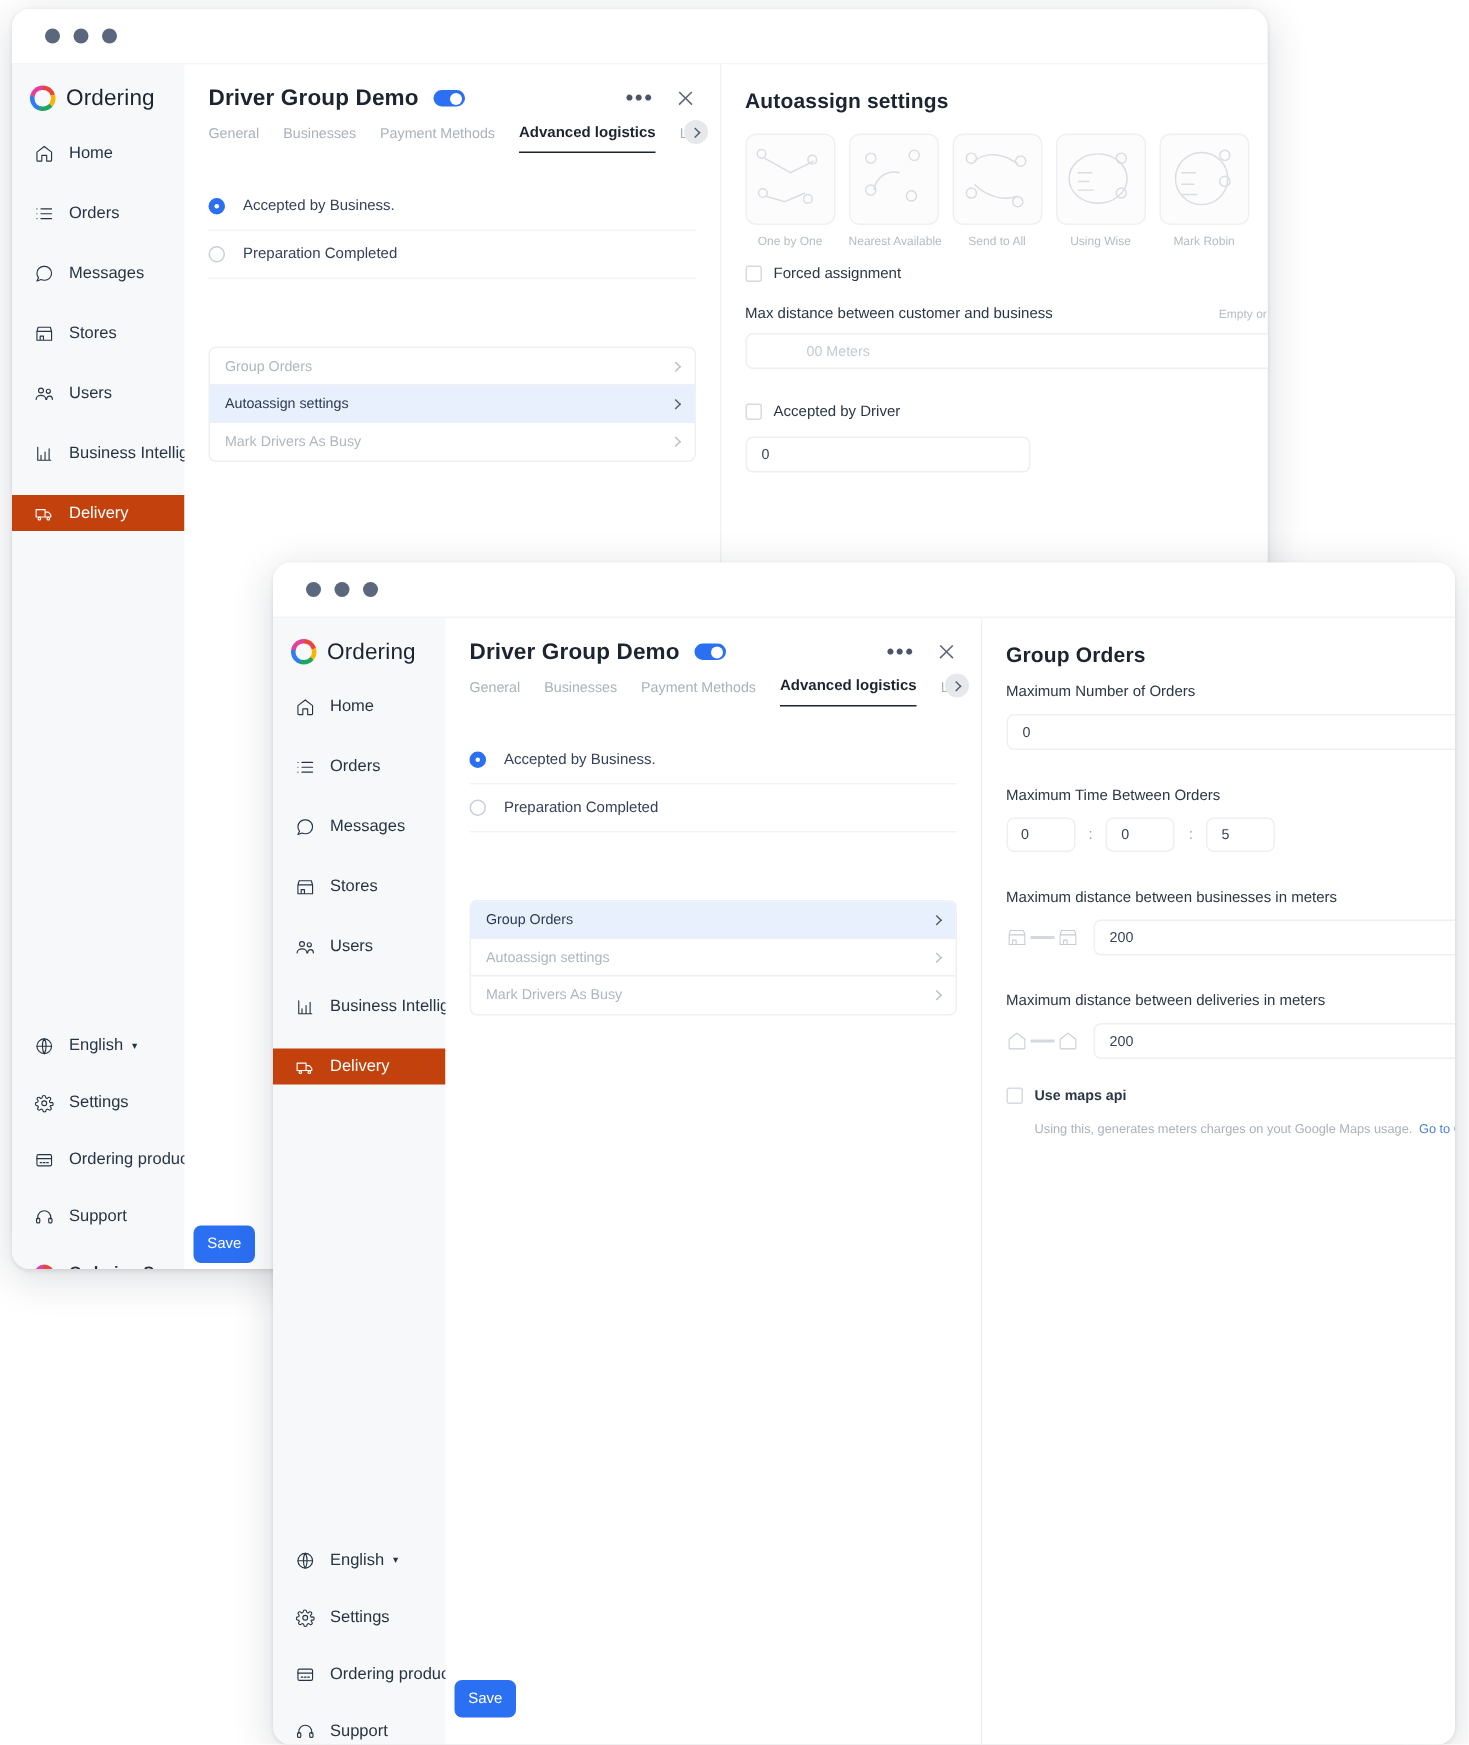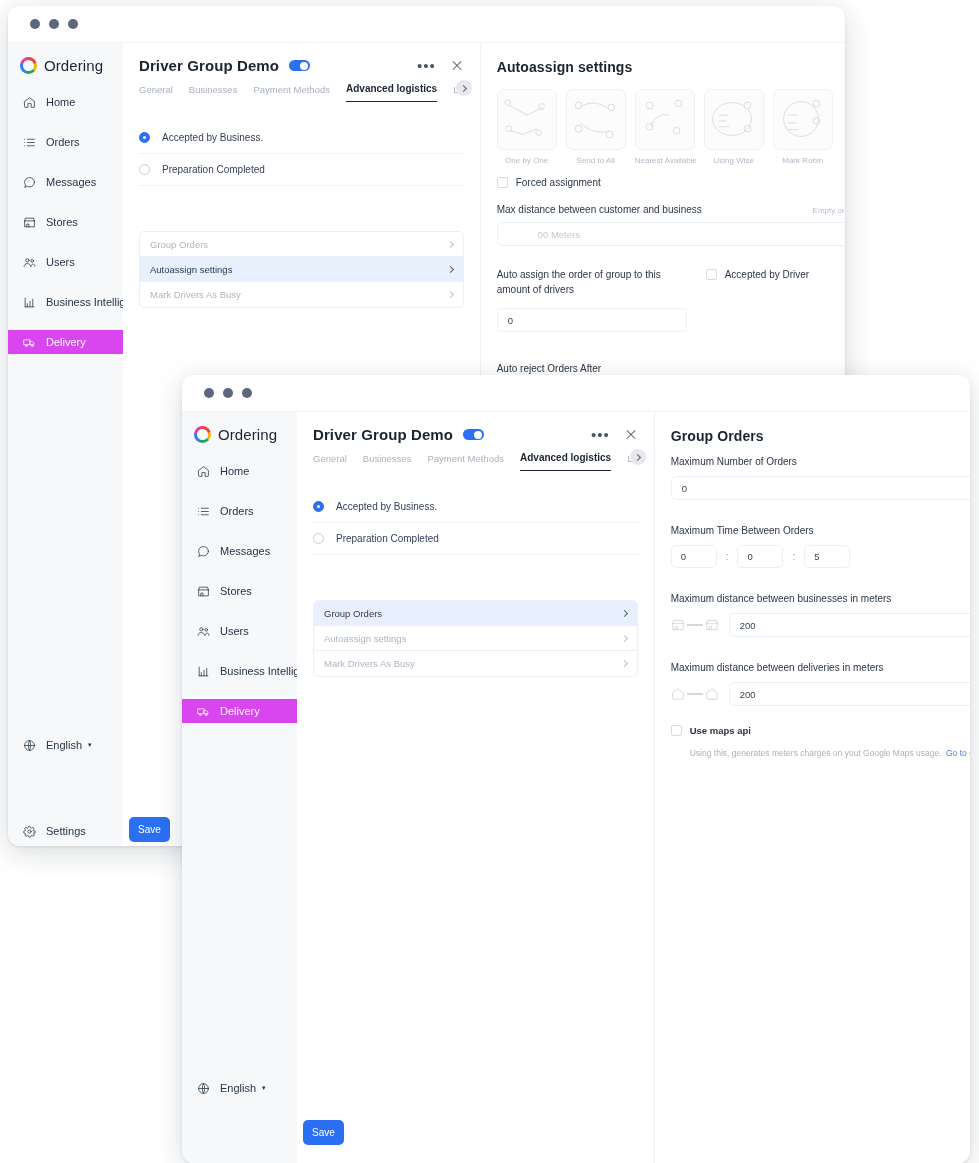--- a/index.html
+++ b/index.html
@@ -45,26 +45,26 @@
   .logo-ring::after {
     content:""; position:absolute; inset:3.2px; border-radius:50%; background:#f7f8fa;
   }
   .nav { display:flex; flex-direction:column; }
   .nav-item {
     display:flex; align-items:center; gap:10px;
     height:24px; padding-left:14px; margin-bottom:0;
     font-size:11px; color:#263445; white-space:nowrap;
   }
   .nav-spacer { height:16px; }
-  .nav-item.active { background:#d946ef; color:#fff; }
+  .nav-item.active { background:#c2410c; color:#fff; }
   .nav-item.active .ico svg { stroke:#fff; }
   .nav-item .ico { width:14px; height:14px; display:flex; align-items:center; justify-content:center; flex:0 0 14px; }
   .nav-item .ico svg { width:13px; height:13px; stroke:#263445; fill:none; stroke-width:1.4; stroke-linecap:round; stroke-linejoin:round; }
   .nav-bottom { position:absolute; left:0; right:0; }
-  .nav-bottom .nav-item { height:22px;margin-top:48px; }
+  .nav-bottom .nav-item { height:22px; }
   .nav-bottom .brandrow { font-weight:bold; }
   .caret { font-size:7px; color:#263445; margin-left:-4px; }
 
   
   .panel-left { flex:1 1 auto; background:#fff; position:relative; }
   .panel-head { display:flex; align-items:center; padding:14px 16px 0 16px; }
   .panel-title { font-size:15px; font-weight:bold; color:#1b2430; letter-spacing:.1px; }
   .toggle {
     width:21px; height:11px; border-radius:7px; background:#2b6ff2;
     margin-left:10px; position:relative; flex:0 0 21px;
@@ -374,44 +374,44 @@
                     <circle cx="42" cy="44" r="3"></circle>
                   </g>
                 </svg>
             </div>
             <div class="method-label">One by One</div>
           </div>
           <div class="method">
             <div class="method-card">
               <svg viewBox="0 0 60 61">
                   <g stroke="#8a93a3" fill="none" stroke-width="1">
+                    <path d="M16 38 C18 28 26 24 34 26"></path>
+                    <circle cx="14" cy="16" r="3.5"></circle>
+                    <circle cx="44" cy="14" r="3.5"></circle>
+                    <circle cx="14" cy="38" r="3.5"></circle>
+                    <circle cx="42" cy="42" r="3.5"></circle>
+                  </g>
+                </svg>
+            </div>
+            <div class="method-label">Nearest Available</div>
+          </div>
+          <div class="method">
+            <div class="method-card">
+              <svg viewBox="0 0 60 61">
+                  <g stroke="#8a93a3" fill="none" stroke-width="1">
                     <path d="M14 18 C24 10 36 14 44 20"></path>
                     <path d="M14 34 C22 42 34 46 44 42"></path>
                     <circle cx="12" cy="16" r="3.5"></circle>
                     <circle cx="46" cy="18" r="3.5"></circle>
                     <circle cx="12" cy="40" r="3.5"></circle>
                     <circle cx="44" cy="46" r="3.5"></circle>
                   </g>
                 </svg>
             </div>
             <div class="method-label">Send to All</div>
-          </div>
-          <div class="method">
-            <div class="method-card">
-              <svg viewBox="0 0 60 61">
-                  <g stroke="#8a93a3" fill="none" stroke-width="1">
-                    <path d="M16 38 C18 28 26 24 34 26"></path>
-                    <circle cx="14" cy="16" r="3.5"></circle>
-                    <circle cx="44" cy="14" r="3.5"></circle>
-                    <circle cx="14" cy="38" r="3.5"></circle>
-                    <circle cx="42" cy="42" r="3.5"></circle>
-                  </g>
-                </svg>
-            </div>
-            <div class="method-label">Nearest Available</div>
           </div>
           <div class="method">
             <div class="method-card">
               <svg viewBox="0 0 60 61">
                   <g stroke="#8a93a3" fill="none" stroke-width="1">
                     <ellipse cx="28" cy="30" rx="20" ry="17"></ellipse>
                     <circle cx="44" cy="16" r="3.5"></circle>
                     <circle cx="44" cy="40" r="3.5"></circle>
                     <path d="M14 26h10M14 32h8M14 38h11"></path>
                   </g>
@@ -447,37 +447,28 @@
         <div class="field-block" style="padding-top:16px;">
           <div class="field-head">
             <span class="field-label">Max distance between customer and business</span>
             <span class="field-hint">Empty or 0 to disable</span>
           </div>
           <div class="input ph">00 Meters</div>
         </div>
 
         <div class="field-block" style="padding-top:22px;">
           <div class="two-col">
-            <span class="lbl">Auto assign the order of group to this amount of drivers</span>
             <span style="display:flex;align-items:flex-start;gap:8px;padding-top:1px;">
               <span class="cbox"></span>
               <span class="check-label">Accepted by Driver</span>
             </span>
           </div>
           <div class="input sm" style="margin-top:11px;">0</div>
         </div>
 
-        <div class="field-block" style="padding-top:26px;">
-          <span class="field-label">Auto reject Orders After</span>
-          <div style="display:flex;gap:14px;margin-top:9px;">
-            <span style="width:60px;height:22px;border:1px solid #eceff3;border-radius:5px;"></span>
-            <span style="width:60px;height:22px;border:1px solid #eceff3;border-radius:5px;"></span>
-            <span style="width:60px;height:22px;border:1px solid #eceff3;border-radius:5px;"></span>
-          </div>
-        </div>
       </div>
     </div>
   </div>
 
   <div class="window" id="win2" style="left:182px; top:375px; width:788px; height:788px;">
     <div class="titlebar">
       <span class="dot"></span>
       <span class="dot"></span>
       <span class="dot"></span>
     </div>

